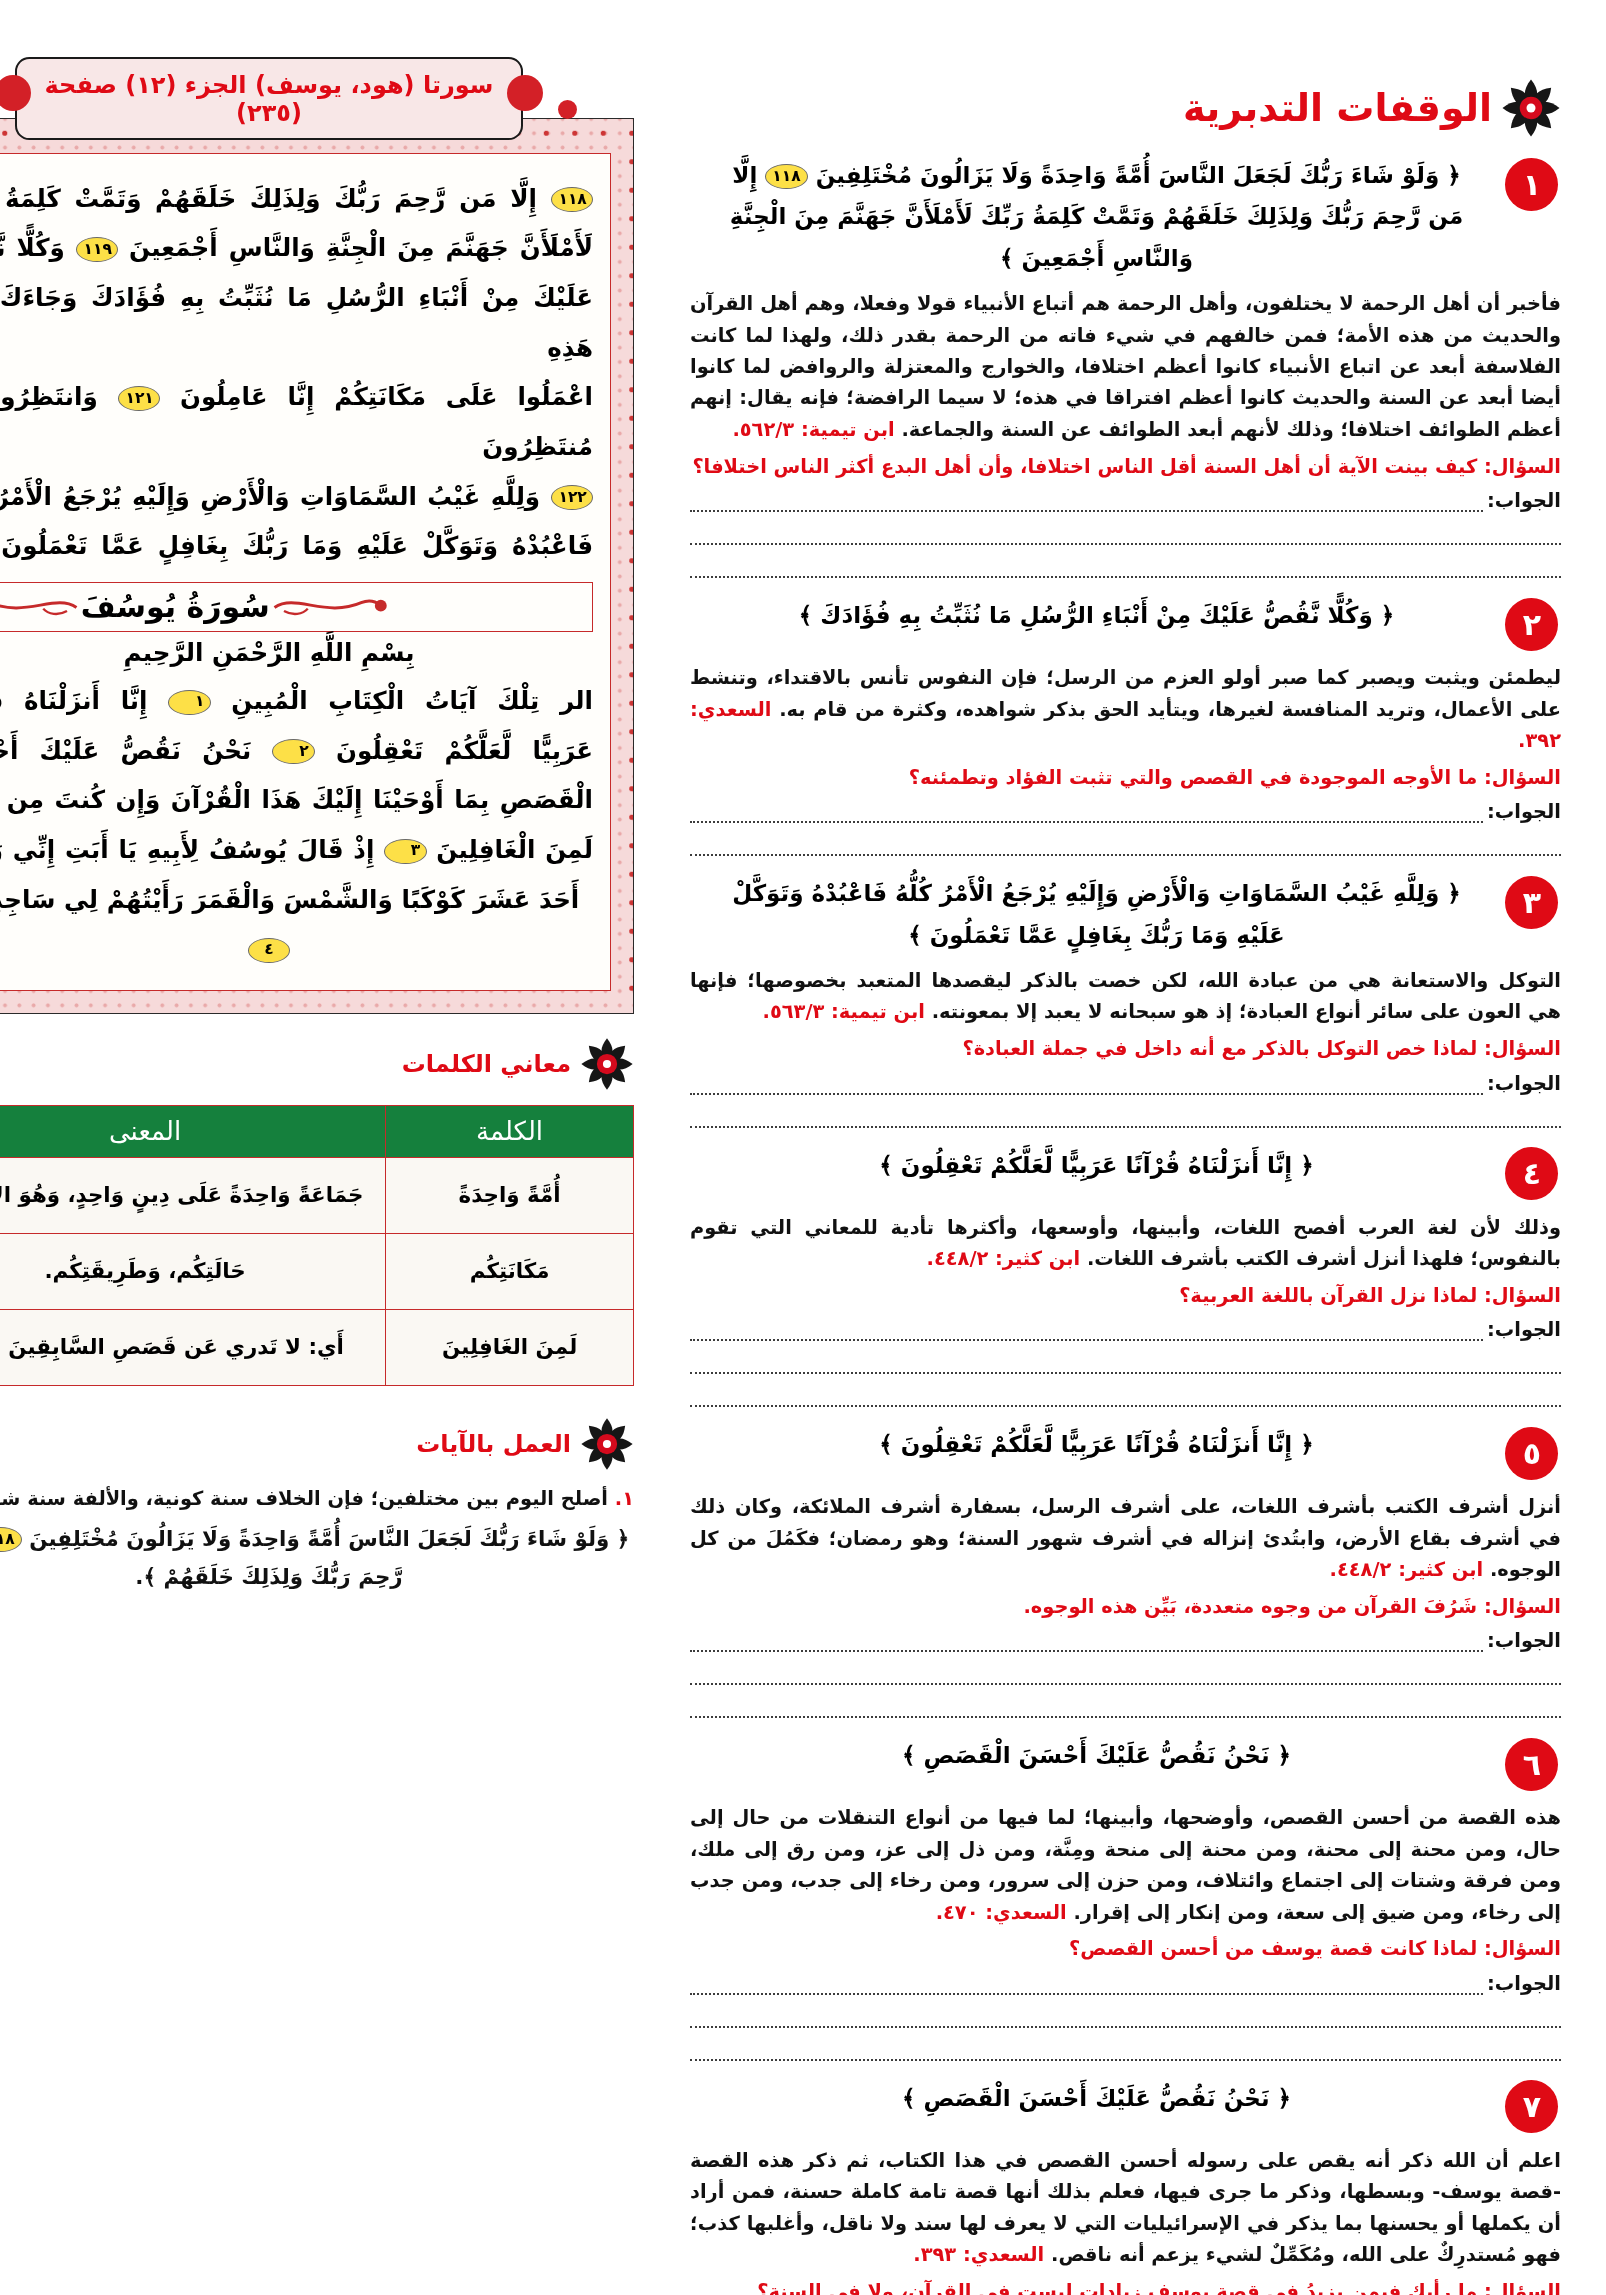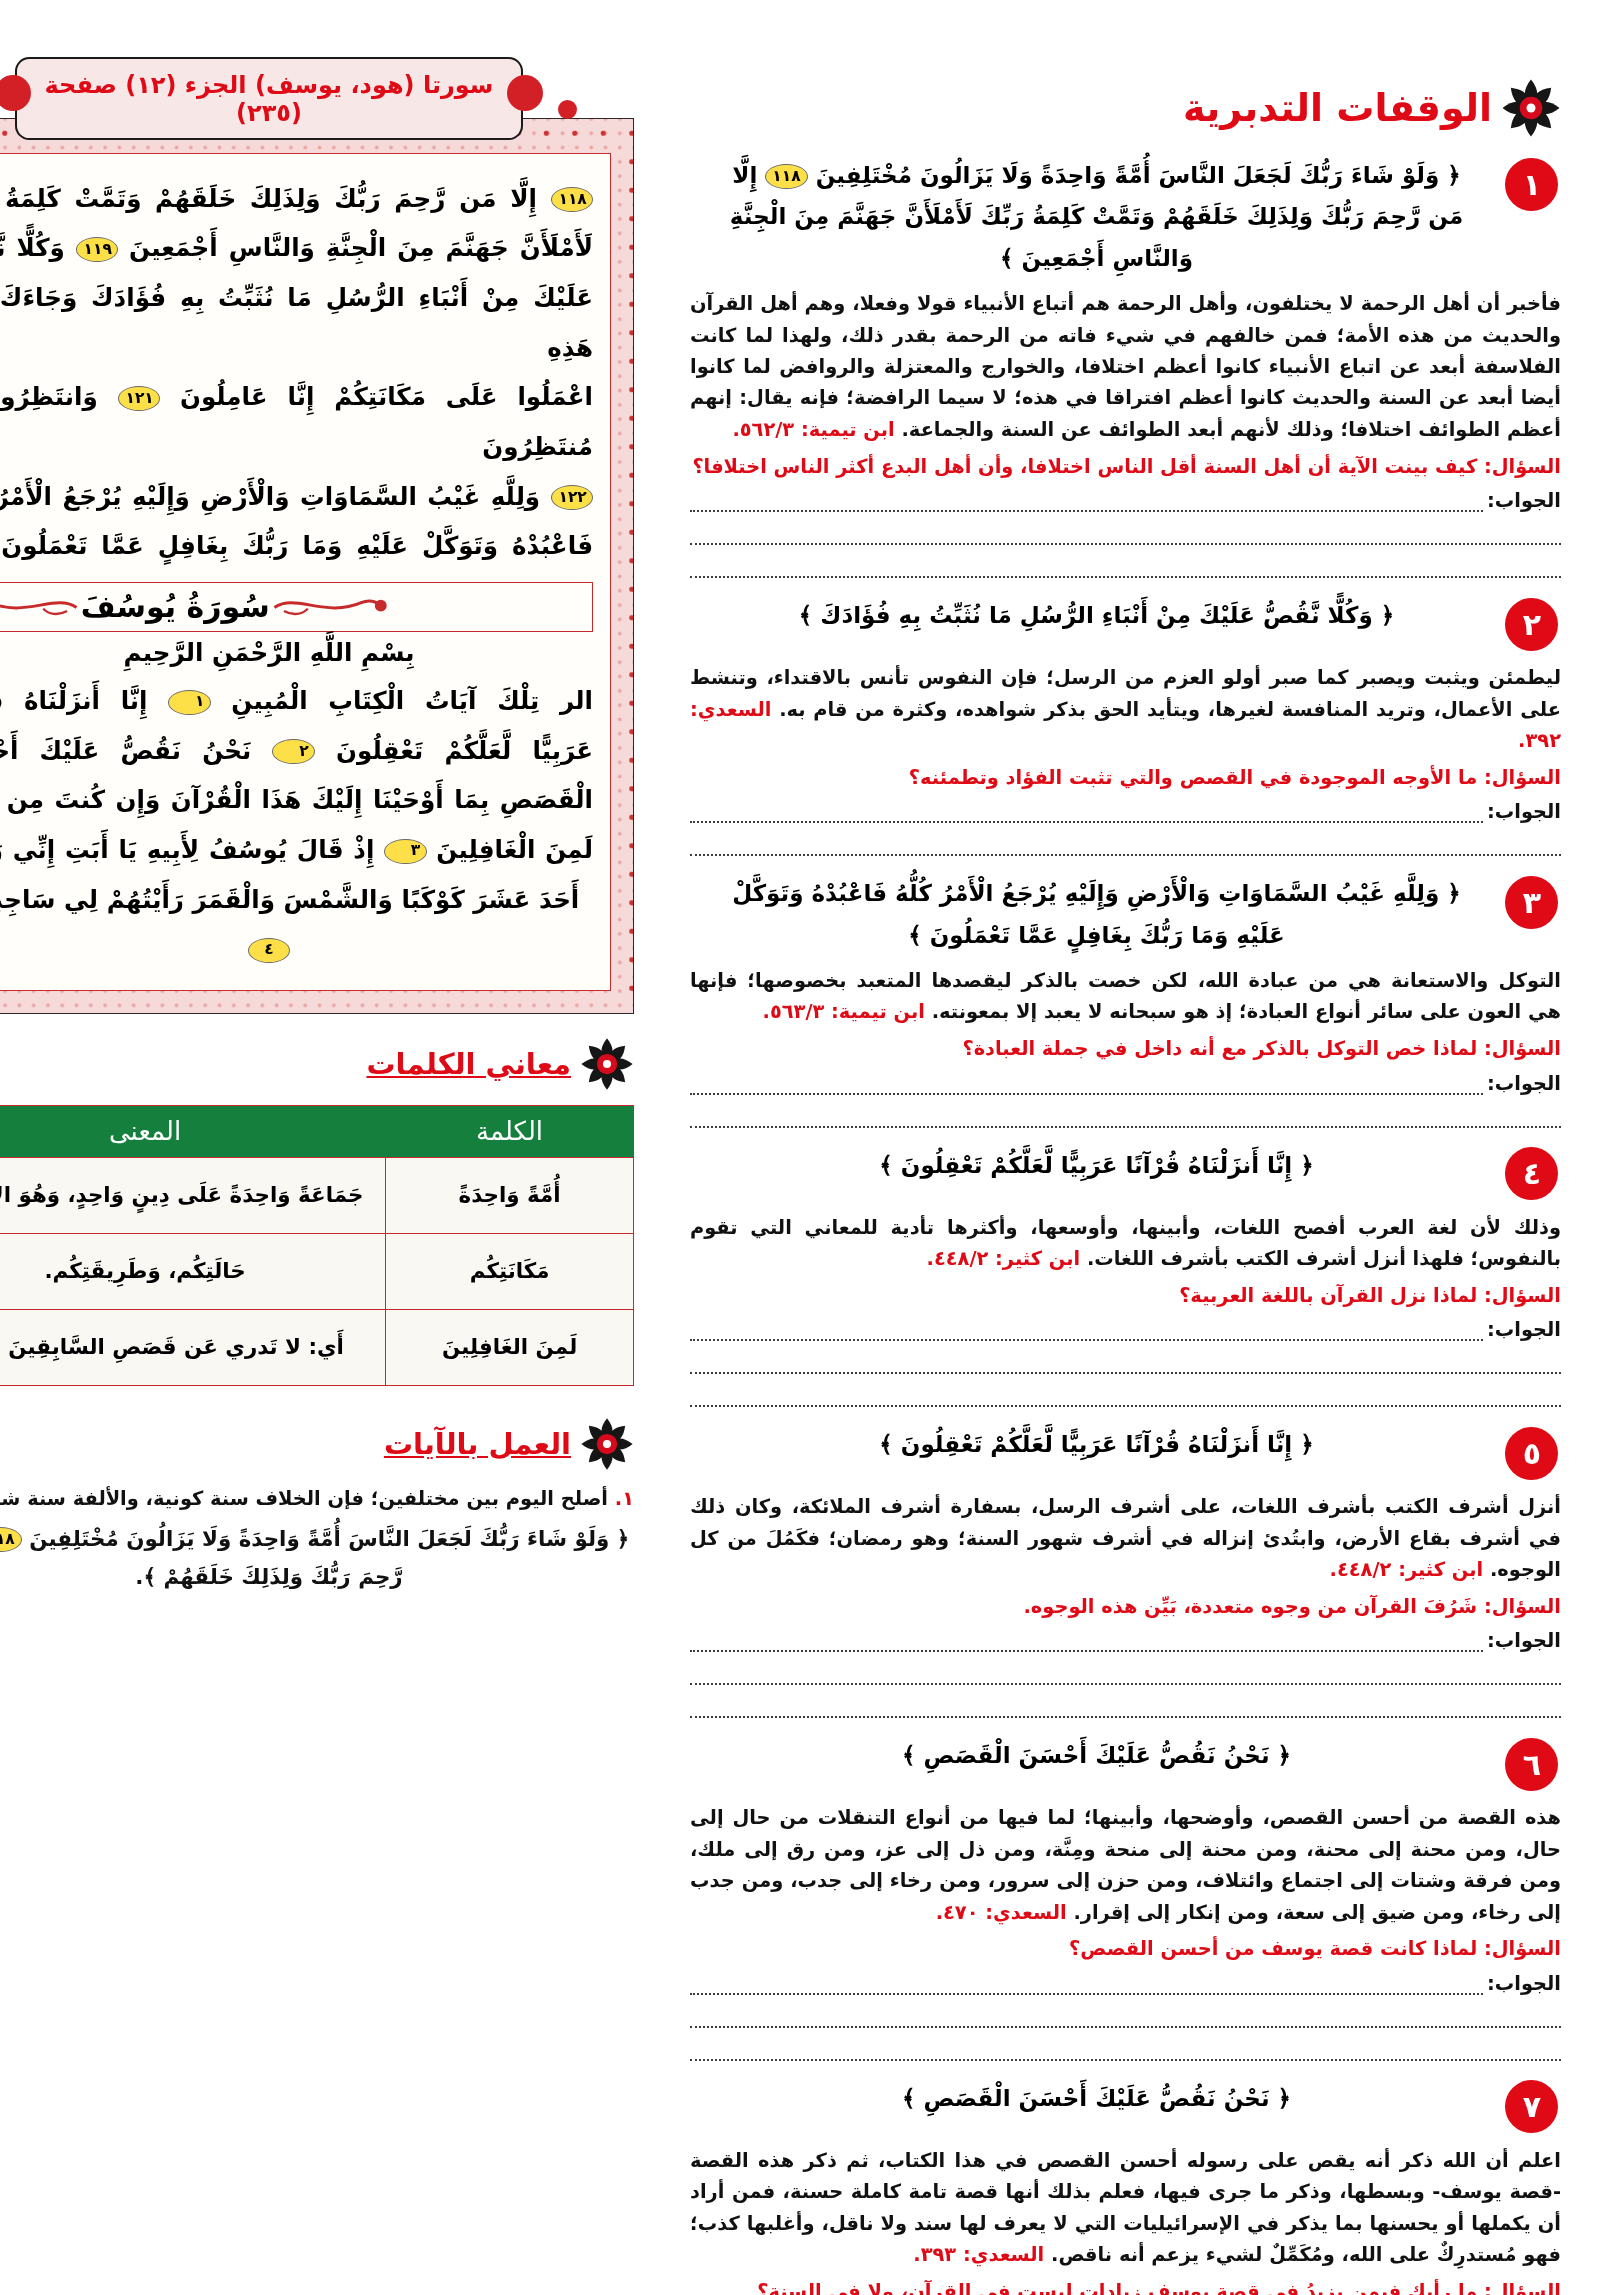--- a/index.html
+++ b/index.html
@@ -5,21 +5,21 @@
   html,body{margin:0;padding:0;background:#888;}
   .page{
     position:relative; width:1607px; height:2295px; background:#ffffff;
     font-family:"DejaVu Sans", sans-serif; overflow:hidden; direction:rtl;
   }
   
   .col-right{position:absolute; top:78px; right:45px; width:871px;}
   .sec-title{display:flex; align-items:center; gap:9px; color:#df0a15; font-weight:bold;text-align:right;}
   .sec-title .ttl{font-size:38px; letter-spacing:-0.6px;}
   .rosette{width:60px; height:60px; flex:0 0 auto;}
-  .sec-title.small .ttl{font-size:29px;text-decoration:underline;}
+  .sec-title.small .ttl{font-size:24px;}
   .sec-title.small .rosette{width:54px;height:54px;}
 
   .t-item{margin-top:17px;}
   .verse-row{position:relative; padding:0 84px 0 26px; min-height:58px;}
   .num-circle{
     position:absolute; right:2.6px; top:2.6px; width:53px; height:53px; border-radius:50%;
     background:#df0a15; color:#fff; display:flex; align-items:center; justify-content:center;
     font-size:30px; font-weight:bold;
   }
   .verse{

